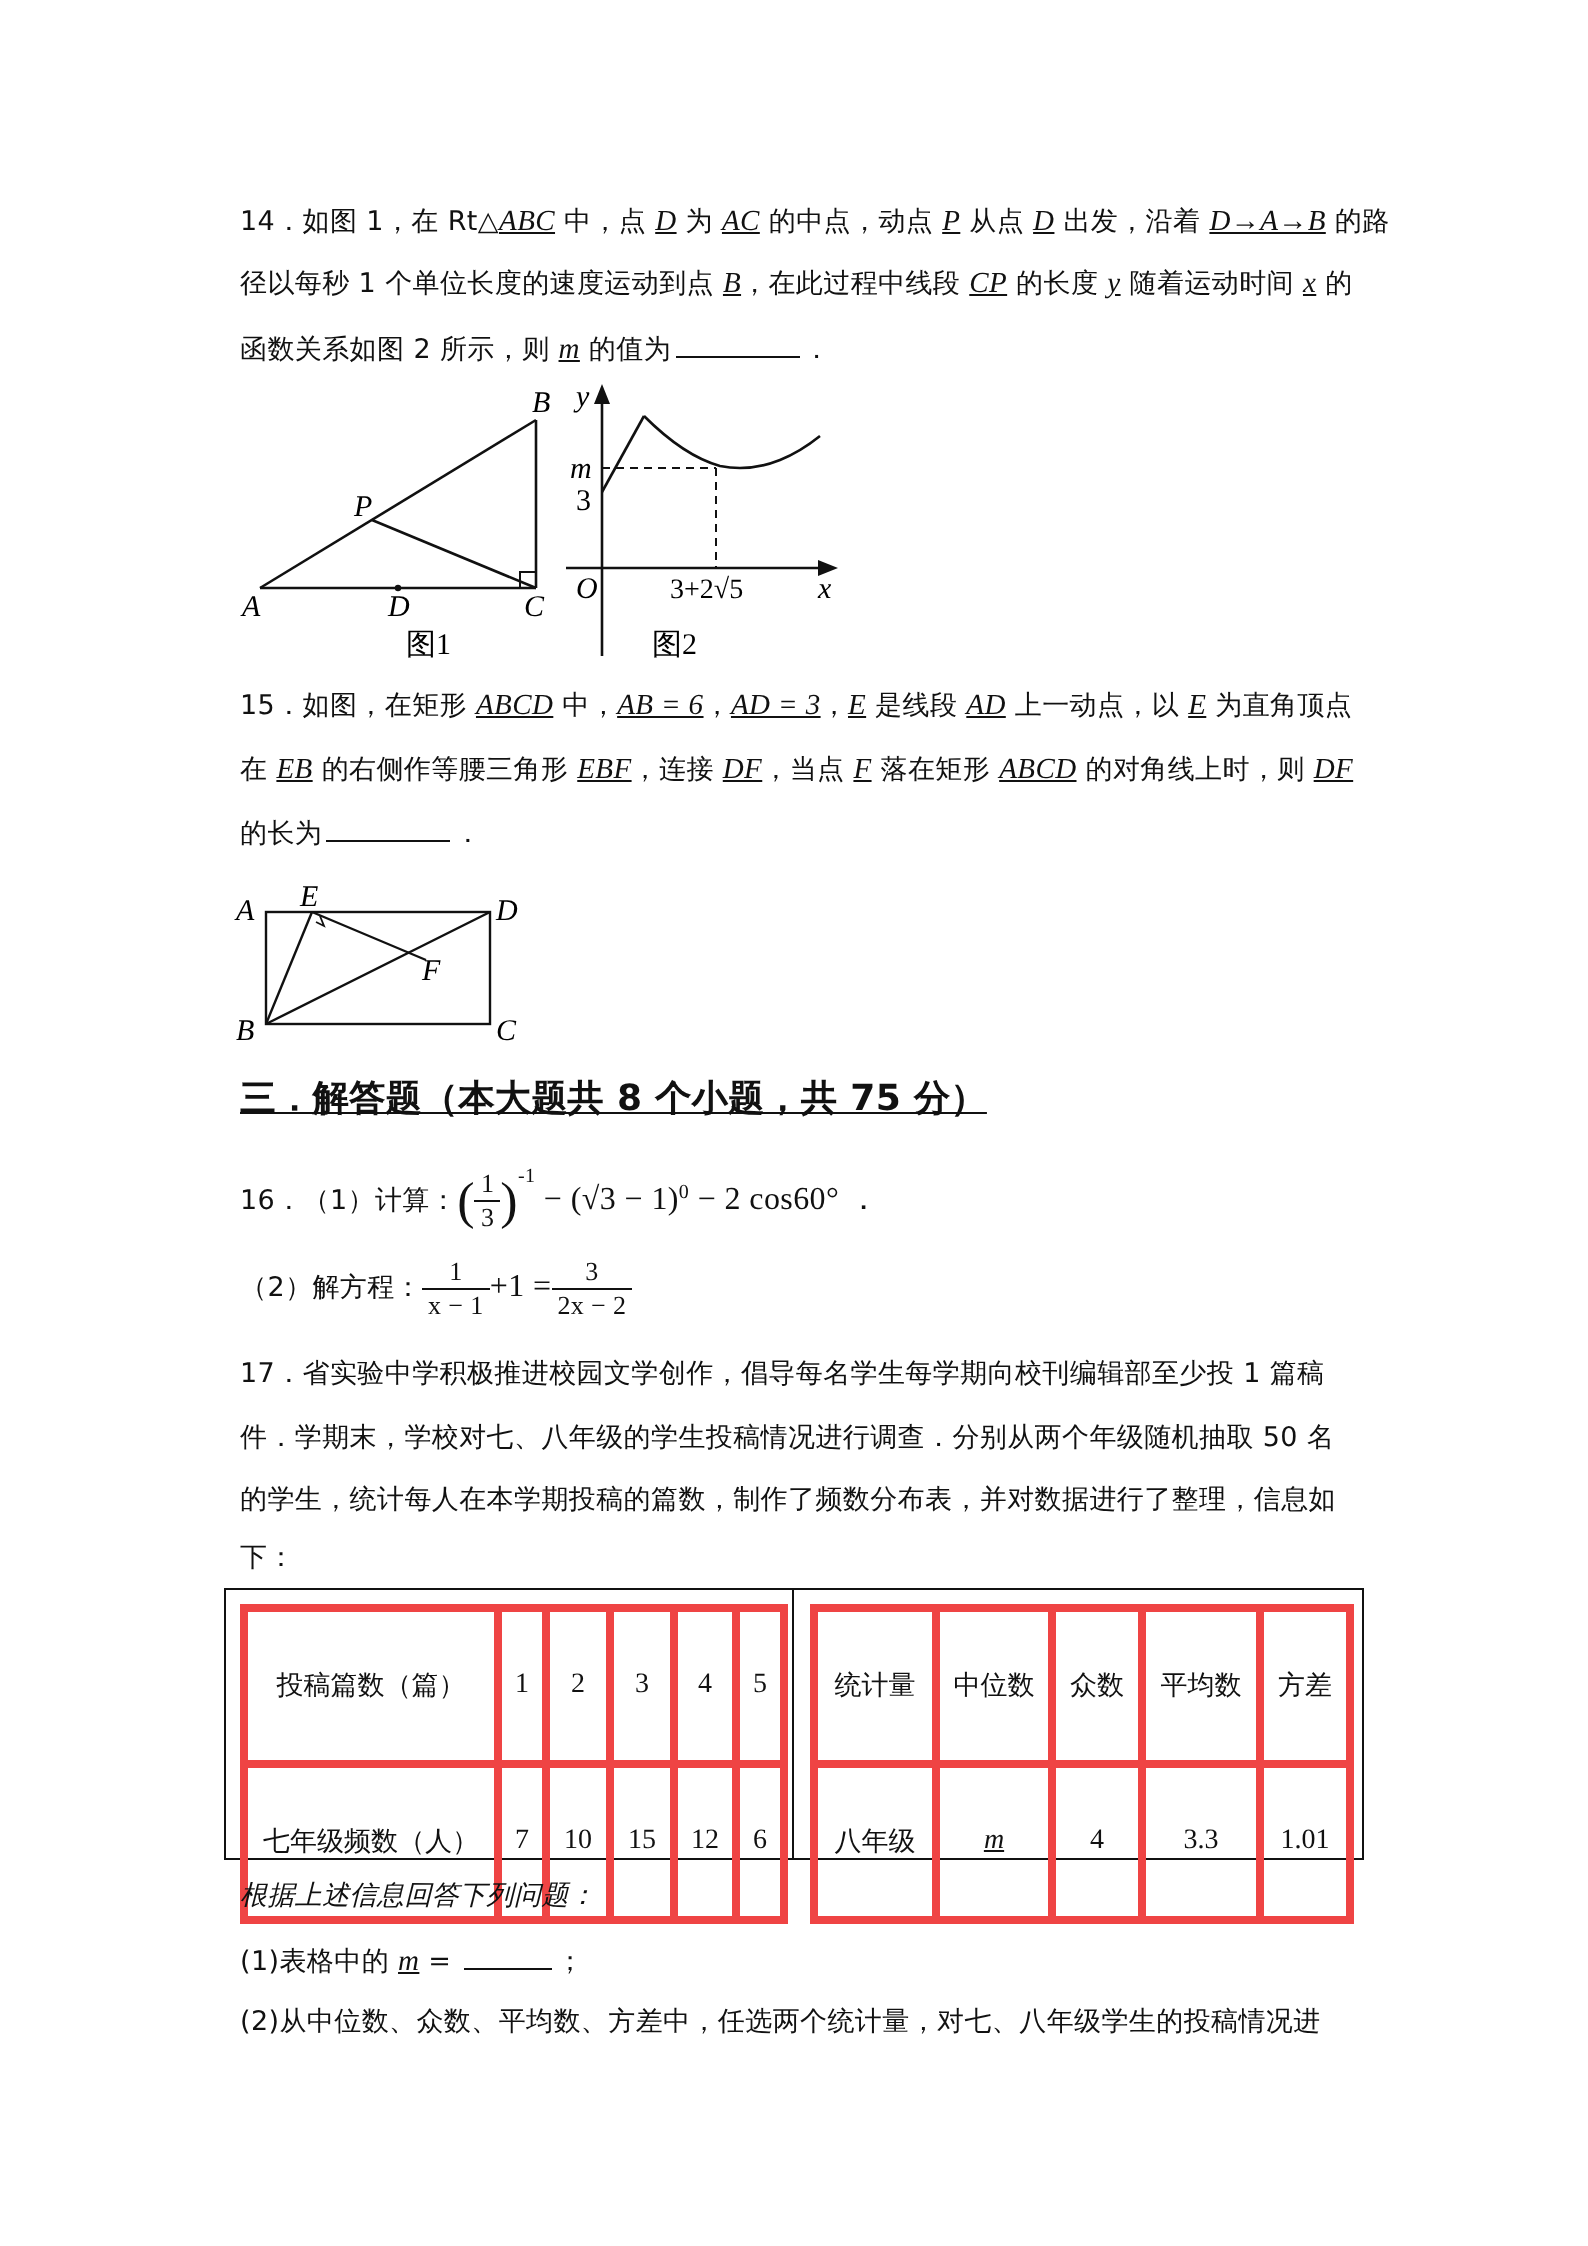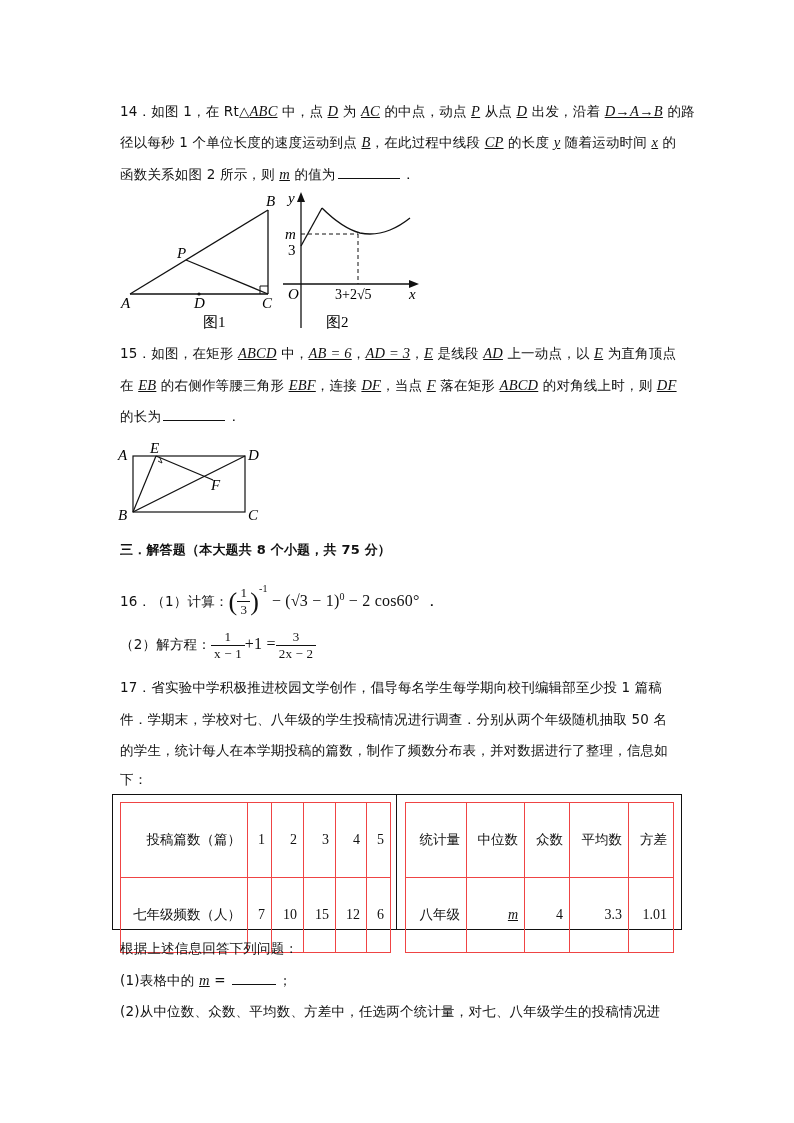--- a/index.html
+++ b/index.html
@@ -7,26 +7,26 @@
       width: 794px; height: 1123px; position: relative; overflow: hidden;
       font-family: "DejaVu Sans", "Liberation Sans", sans-serif;
       color: #111;
       font-size: 13.5px;
     }
     .abs { position: absolute; }
     .line { position: absolute; left: 120px; white-space: nowrap; font-size: 13.5px; line-height: 20px; letter-spacing: 0.2px; }
     .it { font-family: "Liberation Serif", "DejaVu Serif", serif; font-style: italic; font-size: 14.5px; text-decoration: underline; }
     .rm { font-family: "Liberation Serif", "DejaVu Serif", serif; font-size: 16px; }
     .blank { display: inline-block; border-bottom: 1px solid #111; height: 14px; vertical-align: baseline; margin: 0 2px; }
-    .heading { font-weight: bold; font-size: 13px; }
+    .heading { font-weight: bold; font-size: 18px; text-decoration: underline; }
     svg text { font-family: "Liberation Serif", "DejaVu Serif", serif; }
     .outer-box { position: absolute; left: 112px; top: 794px; width: 570px; height: 136px; border: 1px solid #111; box-sizing: border-box; }
     .outer-split { position: absolute; left: 396px; top: 794px; width: 1px; height: 136px; background: #111; }
     table.t { position: absolute; border-collapse: collapse; font-size: 13.5px; }
-    table.t td { border: 1px solid #ef4444; height: 40px; padding: 17px 6px; text-align: right; white-space: nowrap; }
+    table.t td { border: 4px solid #ef4444; height: 40px; padding: 17px 6px; text-align: center; white-space: nowrap; }
     table.t td.num { font-family: "Liberation Serif", "DejaVu Serif", serif; font-size: 14px; }
     .frac { display: inline-block; vertical-align: middle; text-align: center; font-family: "Liberation Serif", "DejaVu Serif", serif; font-size: 13px; line-height: 16px; }
     .frac .n { display: block; border-bottom: 1px solid #111; padding: 0 3px; }
     .frac .d { display: block; padding: 0 3px; }
     .overbar { text-decoration: overline; }
   </style>
 </head>
 <body>
 
 <div class="line" style="top:101px;">
@@ -169,17 +169,17 @@
   <tr>
     <td>八年级</td>
     <td class="num it">m</td>
     <td class="num">4</td>
     <td class="num">3.3</td>
     <td class="num">1.01</td>
   </tr>
 </tbody>
   </table>
 
-<div class="line" style="top:938px;">根据上述信息回答下列问题：</div>
+<div class="line" style="top:938px;font-style:italic;">根据上述信息回答下列问题：</div>
 <div class="line" style="top:970px;">
   <span>(1)表格中的 </span><span class="it">m</span><span> = </span><span class="blank" style="width:44px;"></span><span>；</span>
 </div>
 <div class="line" style="top:1001px;">(2)从中位数、众数、平均数、方差中，任选两个统计量，对七、八年级学生的投稿情况进</div>
 
 </body></html>

